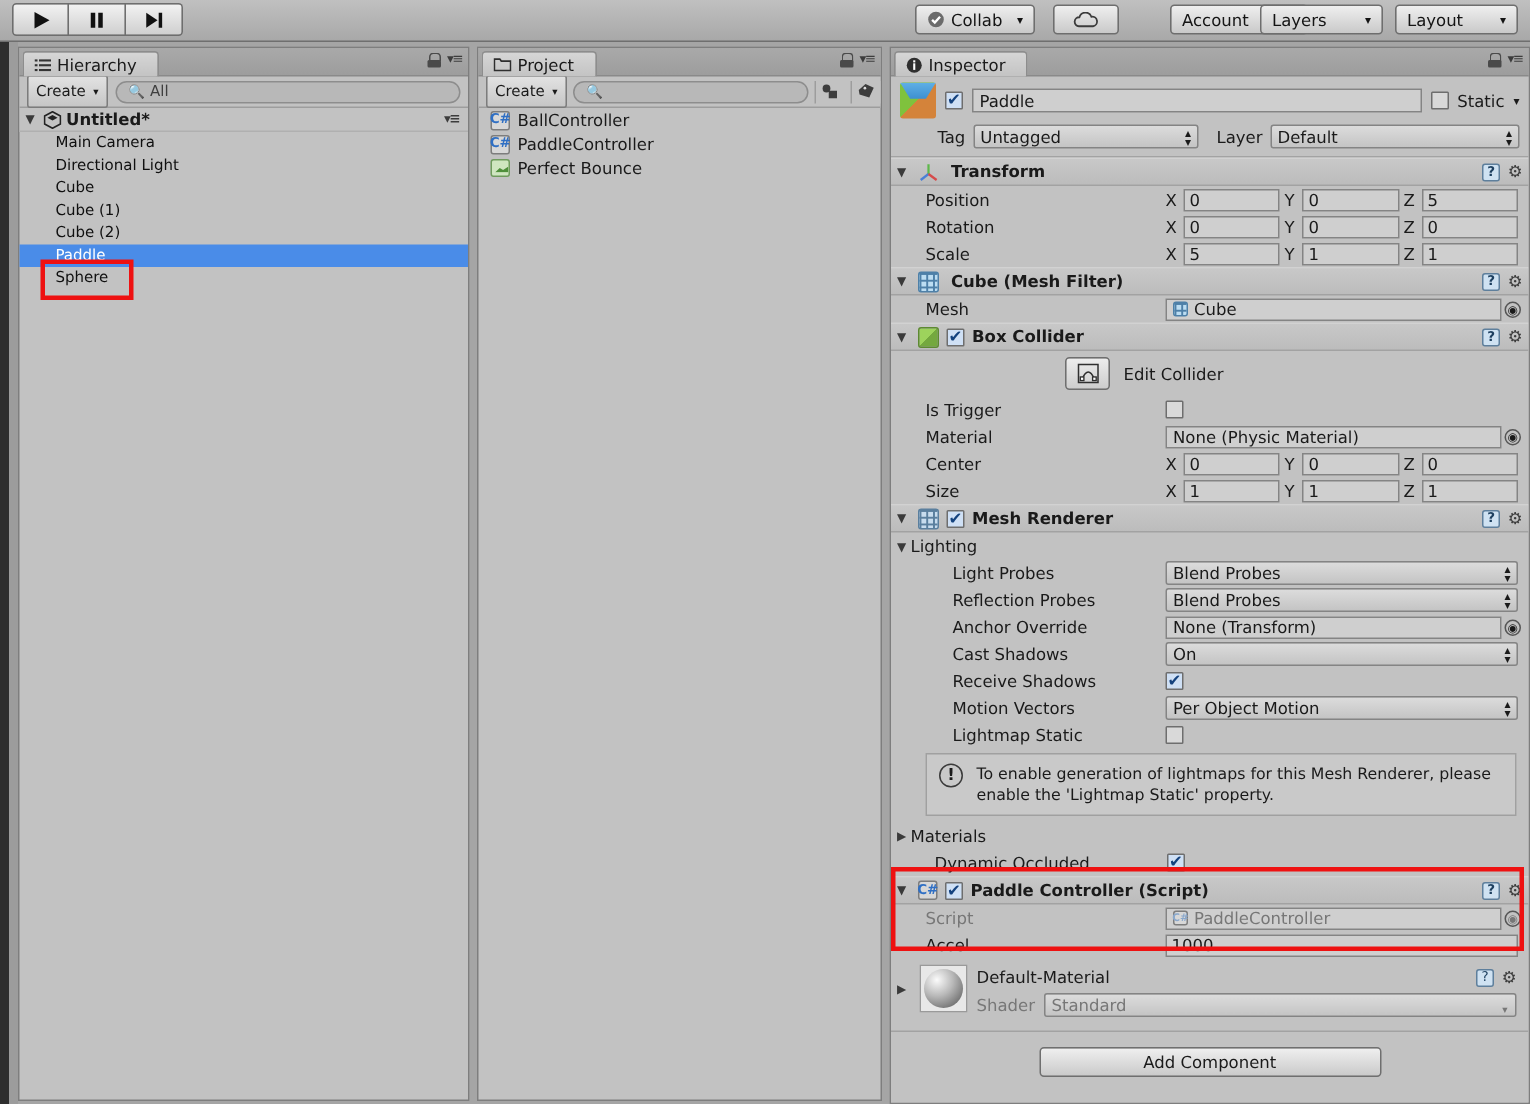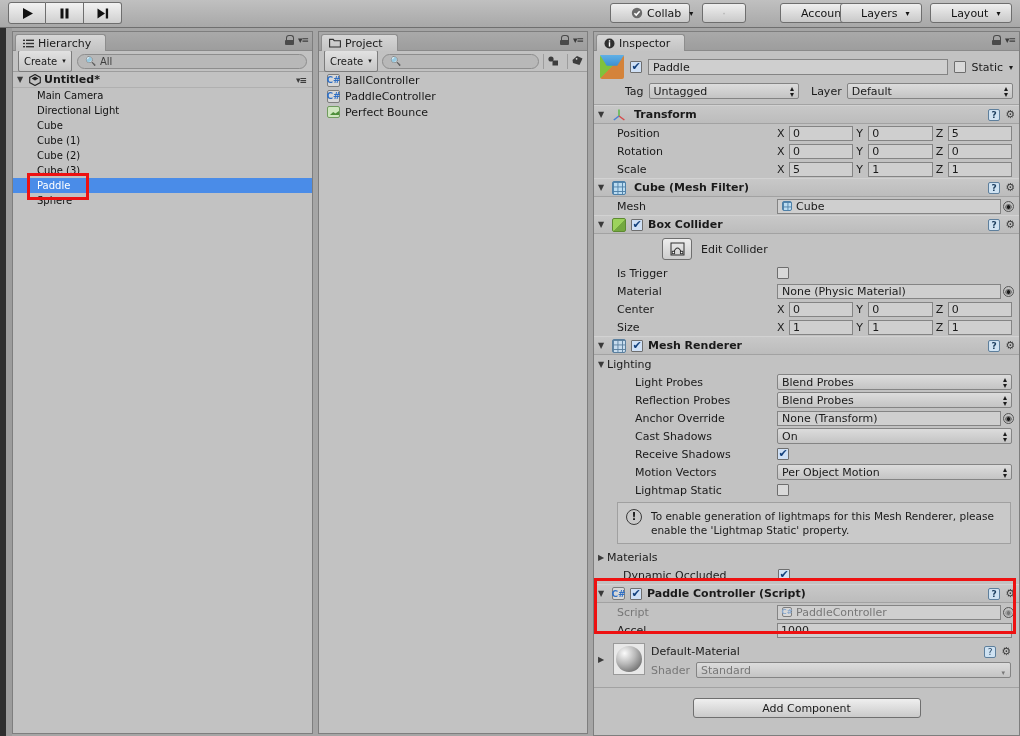--- a/index.html
+++ b/index.html
@@ -27,21 +27,21 @@
     display: flex; align-items: center; justify-content: center;
   }
   .playbtn + .playbtn { border-left: none; }
   .playbtn:first-child { border-radius: 3px 0 0 3px; }
   .playbtn:last-child  { border-radius: 0 3px 3px 0; }
 
   .tbtn {
     position: absolute; top: 3px; height: 20px;
     background: linear-gradient(#efefef, #c9c9c9);
     border: 1px solid #6e6e6e; border-radius: 3px;
-    display: flex; align-items: center; padding: 0 20px;
+    display: flex; align-items: center; padding: 0 7px;
     font-size: 11px; color: #141414; white-space: nowrap;
   }
   .tbtn .caret { margin-left: auto; padding-left: 8px; font-size: 8px; }
 
   
   .panel { position: absolute; background: #c2c2c2; border: 1px solid #7e7e7e; }
   .tabstrip {
     position: relative; height: 19px;
     background: linear-gradient(#a9a9a9, #9d9d9d);
     border-bottom: 1px solid #8a8a8a;
@@ -176,21 +176,21 @@
     display: flex; align-items: center; gap: 4px; padding: 0 4px; font-size: 11px;
     position: relative;
   }
   .objfield .dot {
     position: absolute; right: -14px; top: 1px;
     width: 11px; height: 11px; border: 1px solid #555; border-radius: 50%;
     font-size: 8px; text-align: center; line-height: 9px;
   }
   .ddfield { flex: 1; margin-right: 7px; }
 
-  .editcollider { display: flex; align-items: center; gap: 9px; padding: 4px 0 4px 68px; }
+  .editcollider { display: flex; align-items: center; gap: 9px; padding: 4px 0 4px 116px; }
   .ec-btn {
     width: 30px; height: 22px;
     background: linear-gradient(#ededed,#cdcdcd);
     border: 1px solid #6f6f6f; border-radius: 3px;
     display: flex; align-items: center; justify-content: center;
   }
 
   .helpbox {
     margin: 3px 8px 4px 23px; padding: 6px 8px;
     background: #c9c9c9; border: 1px solid #a0a0a0;
@@ -384,23 +384,20 @@
         </div>
       <div class="h-item">
           <span>Cube</span>
         </div>
       <div class="h-item">
           <span>Cube (1)</span>
         </div>
       <div class="h-item">
           <span>Cube (2)</span>
         </div>
-      <div class="h-item">
-          <span>Cube (3)</span>
-        </div>
       <div class="h-item selected">
           <span>Paddle</span>
         </div>
       <div class="h-item">
           <span>Sphere</span>
         </div>
     </div>
   </div>
 
   <div class="panel" id="project">

